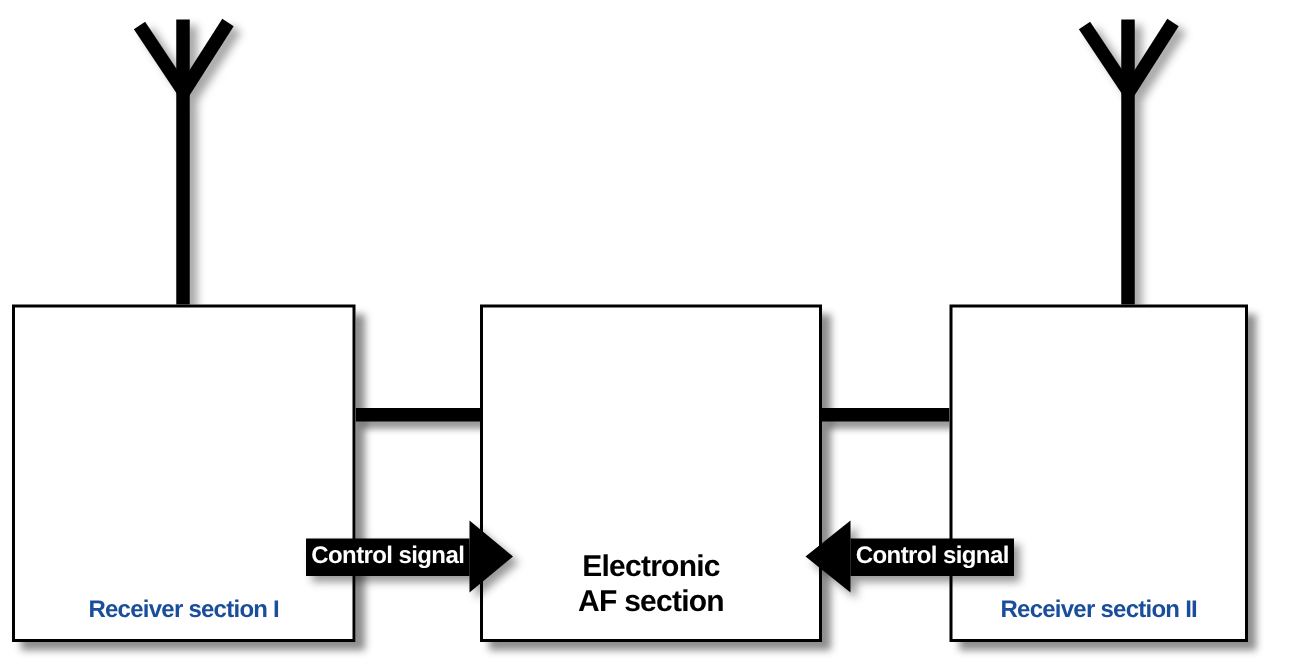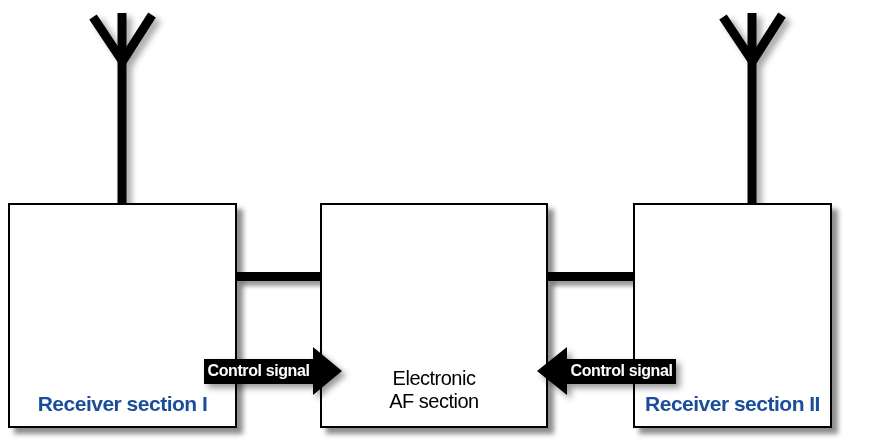--- a/index.html
+++ b/index.html
@@ -28,33 +28,33 @@
   .block.left  { left: 8px;   width: 229px; }
   .block.mid   { left: 320px; width: 228px; }
   .block.right { left: 633px; width: 199px; }
 
   .receiver-label {
     position: absolute;
     left: 0; right: 0;
     bottom: 10px;
     text-align: center;
     color: #1a4e9b;
-    font-size: 21px;
+    font-size: 16px;
     font-weight: bold;
     letter-spacing: -0.5px;
     white-space: nowrap;
   }
   .switch-label {
     position: absolute;
     left: 0; right: 0;
     bottom: 13px;
     text-align: center;
     color: #000000;
     font-size: 20px;
-    font-weight: normal;
+    font-weight: bold;
     letter-spacing: -0.5px;
     line-height: 23px;
   }
 
   
   .antenna {
     position: absolute;
     top: 0;
     width: 90px;
     height: 208px;

